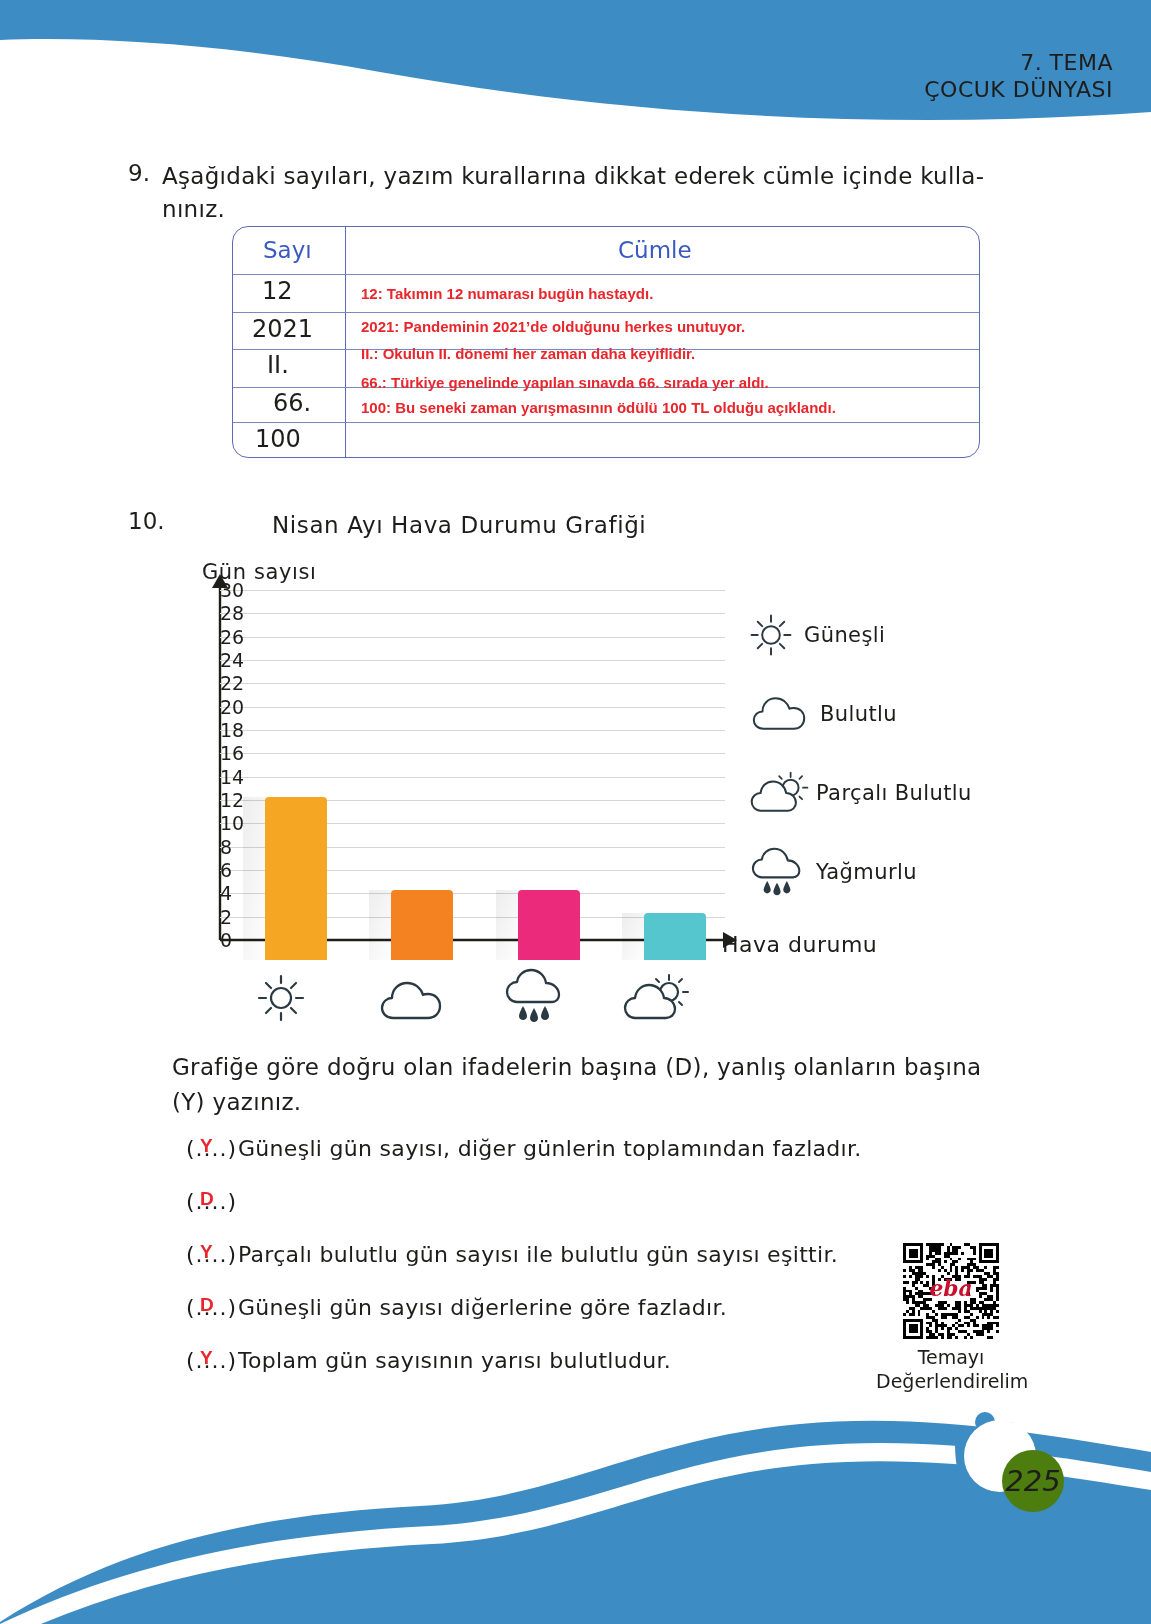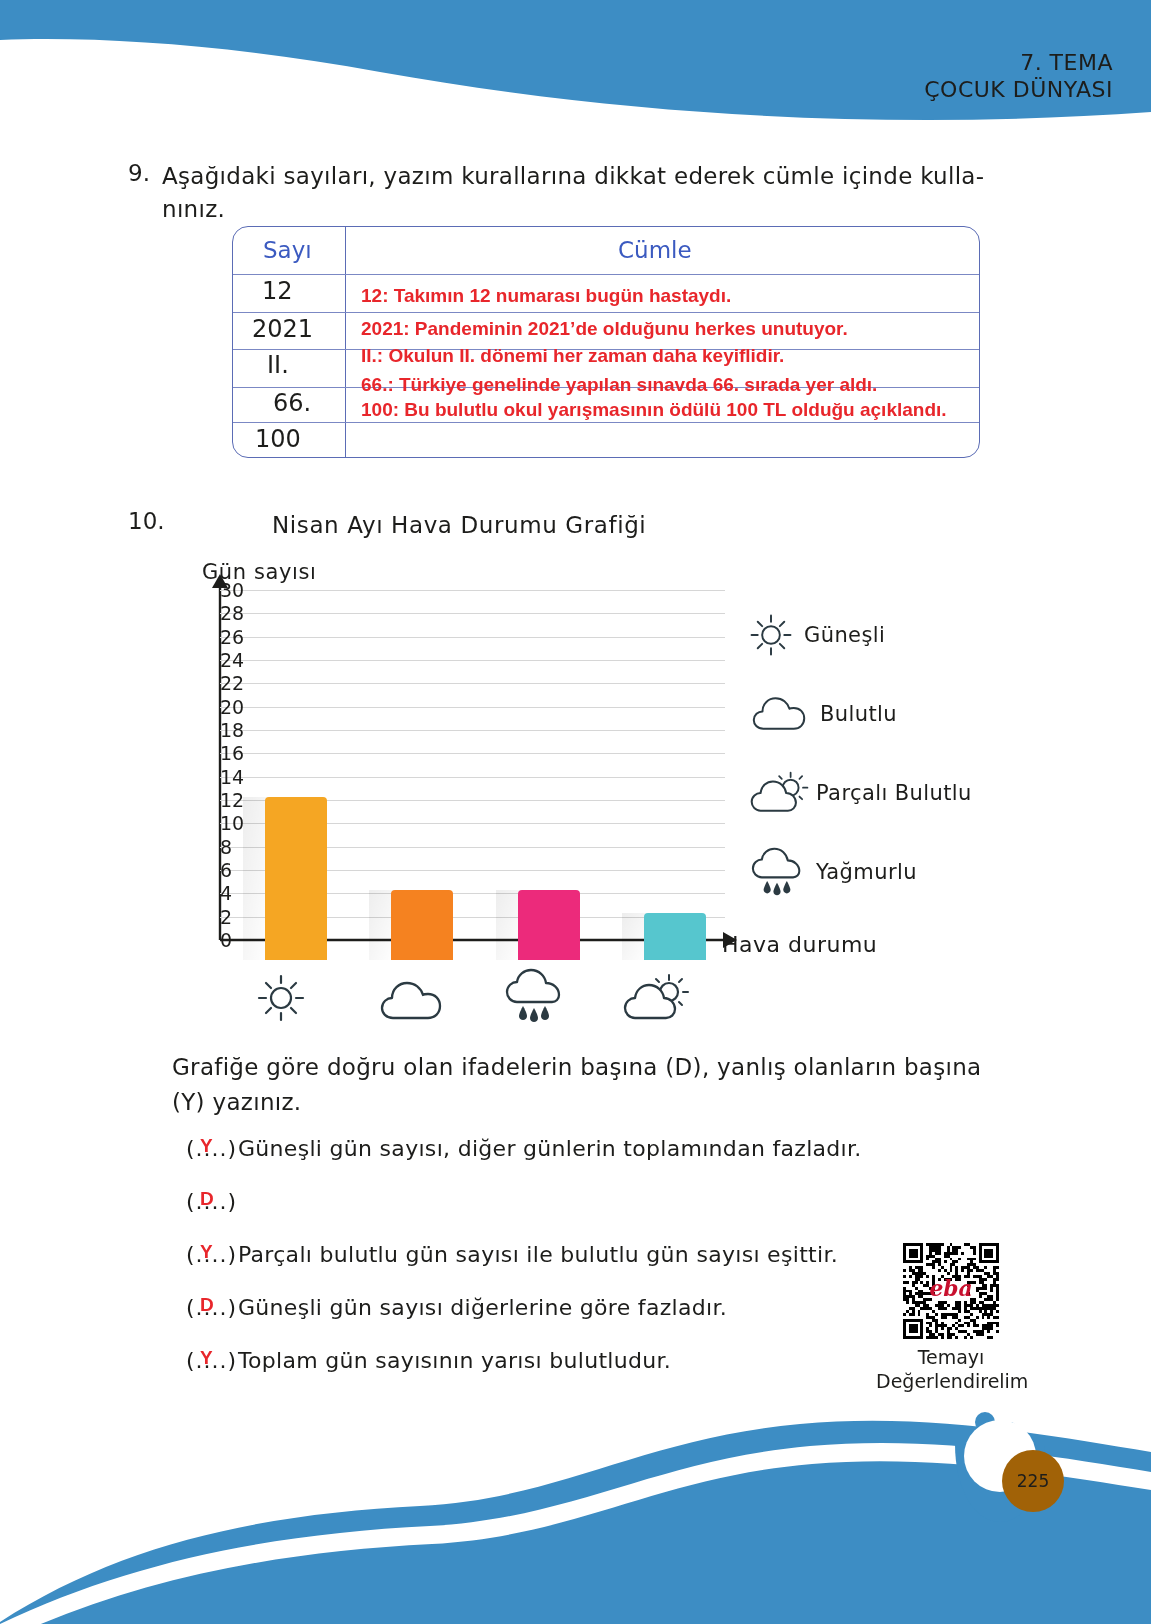--- a/index.html
+++ b/index.html
@@ -43,28 +43,29 @@
     width: 1151px;
     height: 230px;
     z-index: 1;
   }
   .page-number {
     position: absolute;
     bottom: 112px;
     right: 87px;
     width: 62px; height: 62px;
     border-radius: 50%;
-    background: #a16207;
+    background: #4d7c0f;
     display: flex;
     align-items: center;
     justify-content: center;
-    font-size: 17px;
+    font-size: 29px;
     color: #1d1d1b;
     z-index: 5;
     font-family: "DejaVu Sans", sans-serif;
+    font-style: italic;
   }
 
   
   .content {
     position: absolute;
     top: 0; left: 0;
     width: 1151px;
     z-index: 2;
   }
 
@@ -130,21 +131,21 @@
   .th-cumle { top: 10px; left: 385px; }
   .cell-num {
     position: absolute;
     font-size: 24px;
     color: #1d1d1b;
     font-family: "DejaVu Sans", sans-serif;
   }
   .ans-txt {
     position: absolute;
     left: 128px;
-    font-size: 19px;
+    font-size: 15px;
     color: #e8262b;
     white-space: nowrap;
     font-family: "Liberation Sans", sans-serif;
     font-weight: 600;
   }
 
   
   .q10-num {
     position: absolute;
     top: 508px;
@@ -351,21 +352,21 @@
       <div class="cell-num" style="top:50px;left:29px">12</div>
       <div class="cell-num" style="top:88px;left:19px">2021</div>
       <div class="cell-num" style="top:124px;left:34px">II.</div>
       <div class="cell-num" style="top:162px;left:40px">66.</div>
       <div class="cell-num" style="top:198px;left:22px">100</div>
 
       <div class="ans-txt" style="top:58px">12: Takımın 12 numarası bugün hastaydı.</div>
       <div class="ans-txt" style="top:91px">2021: Pandeminin 2021’de olduğunu herkes unutuyor.</div>
       <div class="ans-txt" style="top:118px">II.: Okulun II. dönemi her zaman daha keyiflidir.</div>
       <div class="ans-txt" style="top:147px">66.: Türkiye genelinde yapılan sınavda 66. sırada yer aldı.</div>
-      <div class="ans-txt" style="top:172px">100: Bu bulutlu okul yarışmasının ödülü 100 TL olduğu açıklandı.</div>
+      <div class="ans-txt" style="top:172px">100: Bu seneki zaman yarışmasının ödülü 100 TL olduğu açıklandı.</div>
     </div>
   </div>
 
   <div class="q10-num">10.</div>
   <div class="chart-title">Nisan Ayı Hava Durumu Grafiği</div>
   <div class="axis-y-label">Gün sayısı</div>
   <div class="axis-x-label">Hava durumu</div>
 
   <div class="chart-box" id="chart-box">
     <svg style="position:absolute;left:40px;top:-10px;width:520px;height:385px;overflow:visible">

